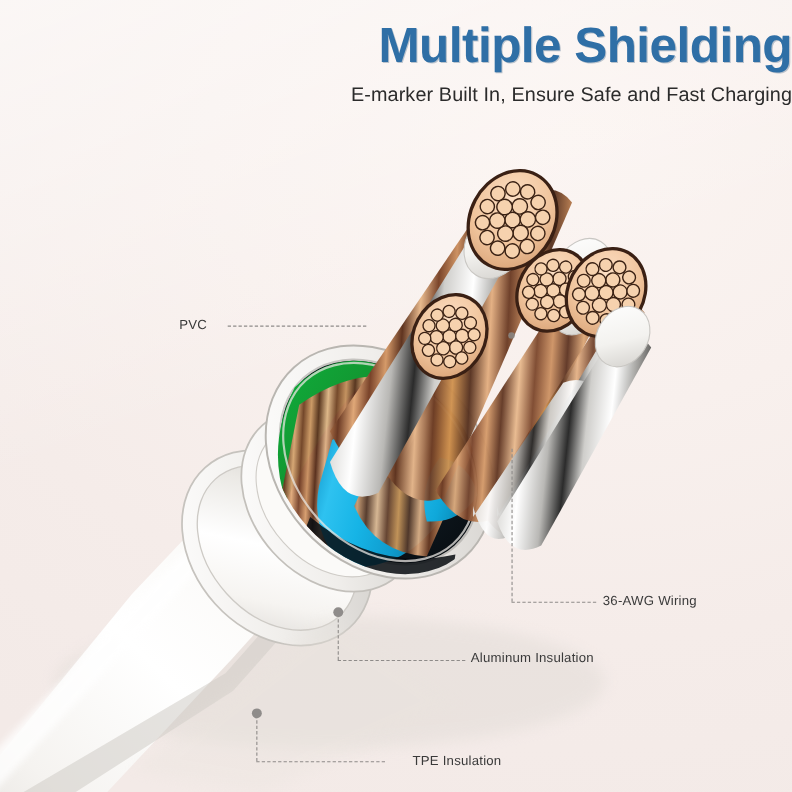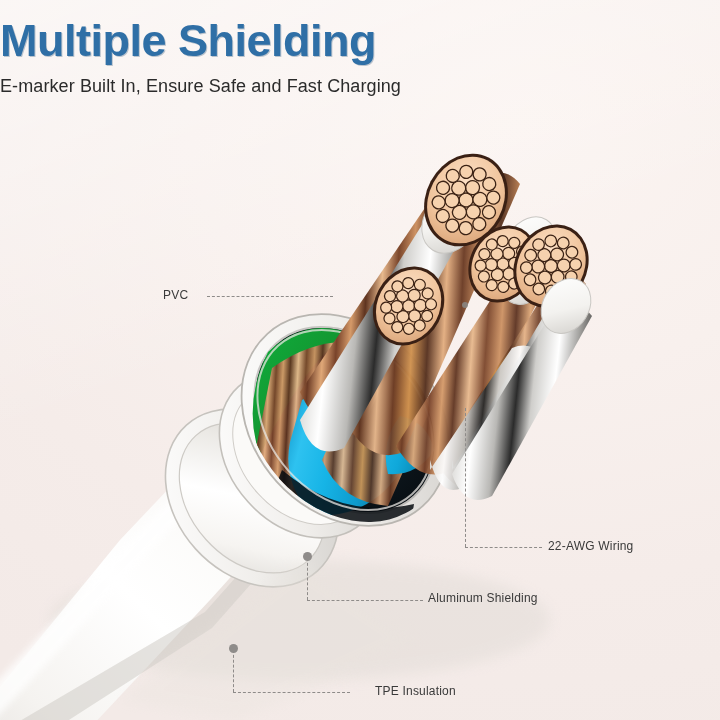--- a/index.html
+++ b/index.html
@@ -28,21 +28,21 @@
     position: absolute;
     inset: 0;
     background: linear-gradient(160deg, rgba(255,255,255,0.55) 0%, rgba(255,255,255,0.0) 45%);
   }
 
   
   .header {
     position: absolute;
     left: 0; right: 0;
     top: 16px;
-    text-align: left;
+    text-align: right;
     z-index: 40;
   }
   .title {
     font-size: 45px;
     font-weight: bold;
     letter-spacing: -0.5px;
     color: #2f6fa6;
     line-height: 1.12;
     margin: 0;
     text-shadow: 1px 1px 0 rgba(40,80,115,0.30);
@@ -441,19 +441,19 @@
   <div class="leader leader-v ld-alum-v"></div>
   <div class="leader leader-h ld-alum-h"></div>
   <div class="dot dot-alum"></div>
 
   <div class="leader leader-v ld-tpe-v"></div>
   <div class="leader leader-h ld-tpe-h"></div>
   <div class="dot dot-tpe"></div>
 
   <div class="callout-label lbl-pvc">PVC</div>
 
-  <div class="callout-label lbl-awg">22-AWG Wiring</div>
-
-  <div class="callout-label lbl-alum">Aluminum Shielding</div>
+  <div class="callout-label lbl-awg">36-AWG Wiring</div>
+
+  <div class="callout-label lbl-alum">Aluminum Insulation</div>
 
   <div class="callout-label lbl-tpe">TPE Insulation</div>
 
 </div>
 
 </body></html>

